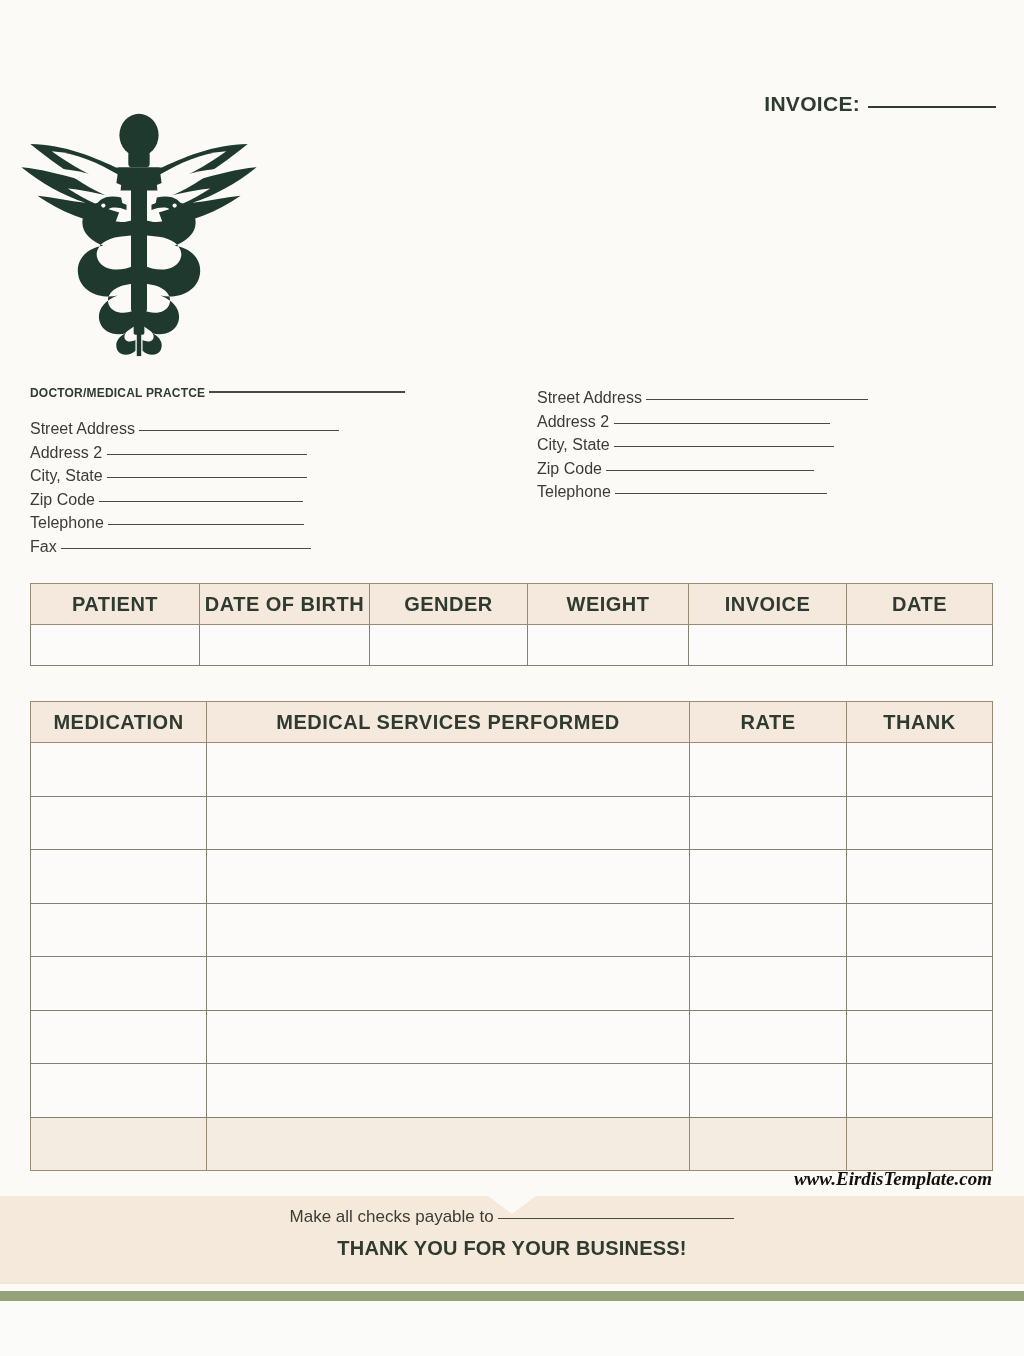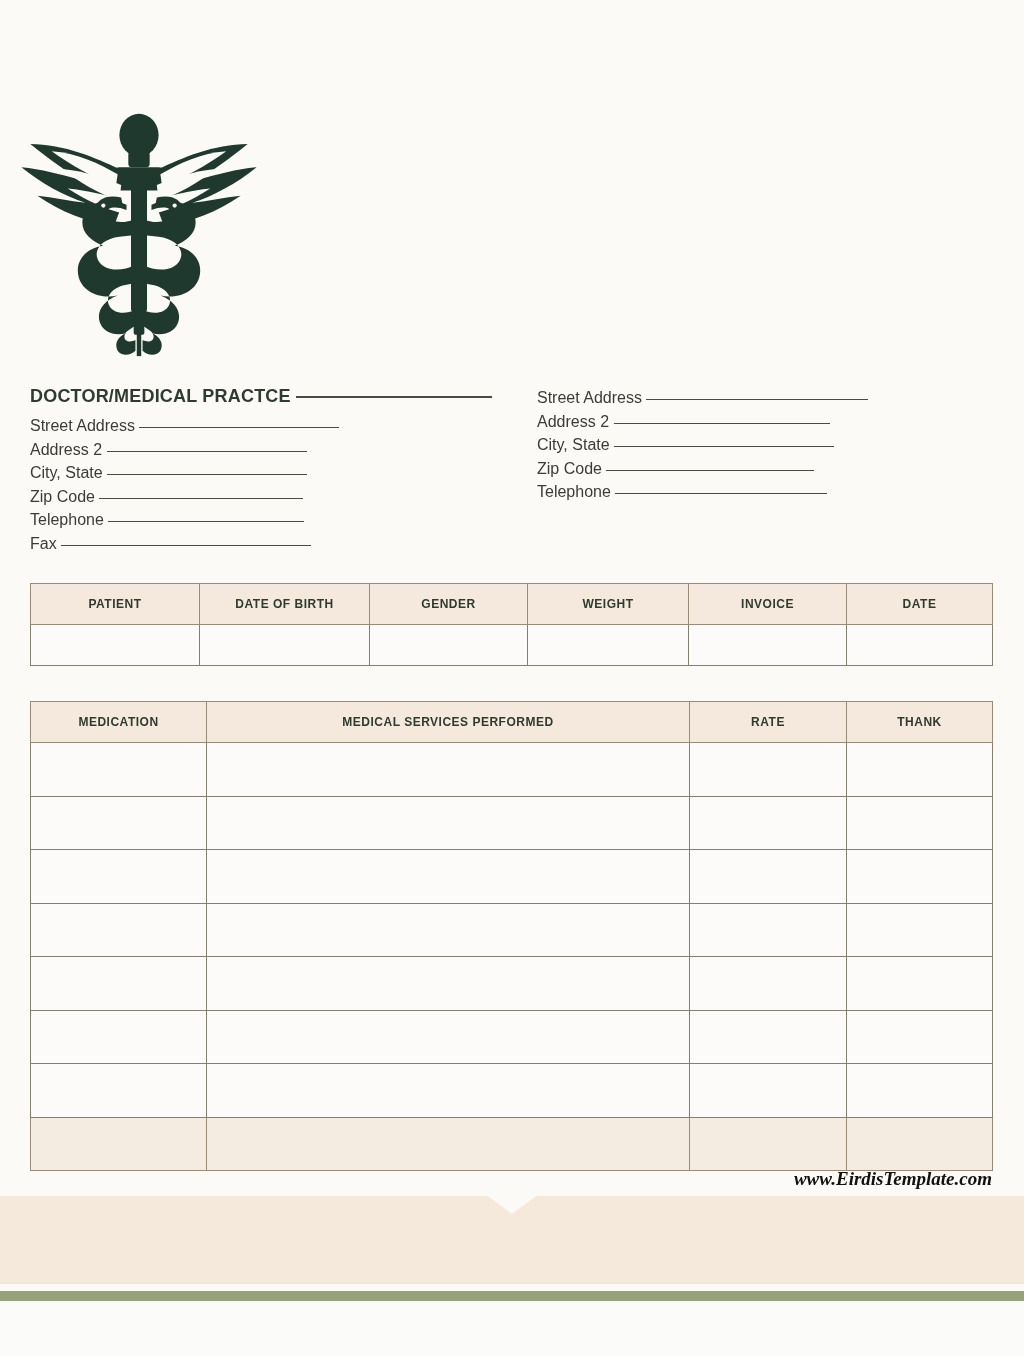--- a/index.html
+++ b/index.html
@@ -57,26 +57,26 @@
   .addr {
     position: absolute;
     top: 386px;
     font-size: 15.5px;
     color: #3c3c36;
   }
   .addr.left  { left: 30px;  width: 470px; }
   .addr.right { left: 537px; width: 470px; }
 
   .addr .title {
-    font-size: 18px;
+    font-size: 12px;
     font-weight: bold;
     color: #2f3b30;
     letter-spacing: .2px;
     white-space: nowrap;
-    margin-bottom: 7px;
+    margin-bottom: 17px;
   }
   .addr .row {
     font-size: 16px;
     line-height: 23.5px;
     white-space: nowrap;
     color: #3c3c36;
   }
   .blank {
     display: inline-block;
     border-bottom: 1.4px solid #4a4a42;
@@ -91,21 +91,21 @@
     table-layout: fixed;
     background: #fcfbf9;
   }
   table.grid th, table.grid td {
     border: 1px solid #7f7a6e;
     padding: 0;
   }
   table.grid th {
     background: #f4e9dc;
     color: #2f3b30;
-    font-size: 12px;
+    font-size: 20px;
     font-weight: bold;
     letter-spacing: .5px;
     text-align: center;
     height: 40px;
     border-color: #9a8b78;
   }
   table.grid td {
     background: #fcfbf9;
     border-color: #84806f;
   }
@@ -209,20 +209,23 @@
     width: 1024px;
     height: 55px;
     background: #fbfbf9;
   }
 </style>
 </head>
 <body>
 
 <div class="sheet">
 
+  <div class="invoice-line">
+    <span>INVOICE:</span><span class="rule"></span>
+  </div>
 
   <div class="logo">
     <svg viewBox="0 0 280 275" width="250" height="245" aria-hidden="true">
       <g fill="#20392f">
 
         <ellipse cx="140" cy="26" rx="22" ry="24"></ellipse>
         <rect x="128" y="44" width="24" height="18" rx="4"></rect>
 
         <path d="M118 62 h44 q8 0 8 8 v10 q0 8 -8 8 h-44 q-8 0 -8 -8 v-10 q0 -8 8 -8 z"></path>
 
@@ -417,19 +420,24 @@
         <td></td>
       </tr>
     </tbody>
   </table>
 
   <div class="credit">www.EirdisTemplate.com</div>
 
   <div class="footer-band"></div>
   <div class="footer-notch"></div>
   <div class="footer-text">
+    <div class="pay-line">
+      <span>Make all checks payable to</span>
+      <span class="blank" style="width:236px"></span>
+    </div>
+    <div class="thanks">THANK YOU FOR YOUR BUSINESS!</div>
   </div>
 
   <div class="band-bottom-hairline"></div>
   <div class="green-strip"></div>
   <div class="below-strip"></div>
 
 </div>
 
 </body></html>

